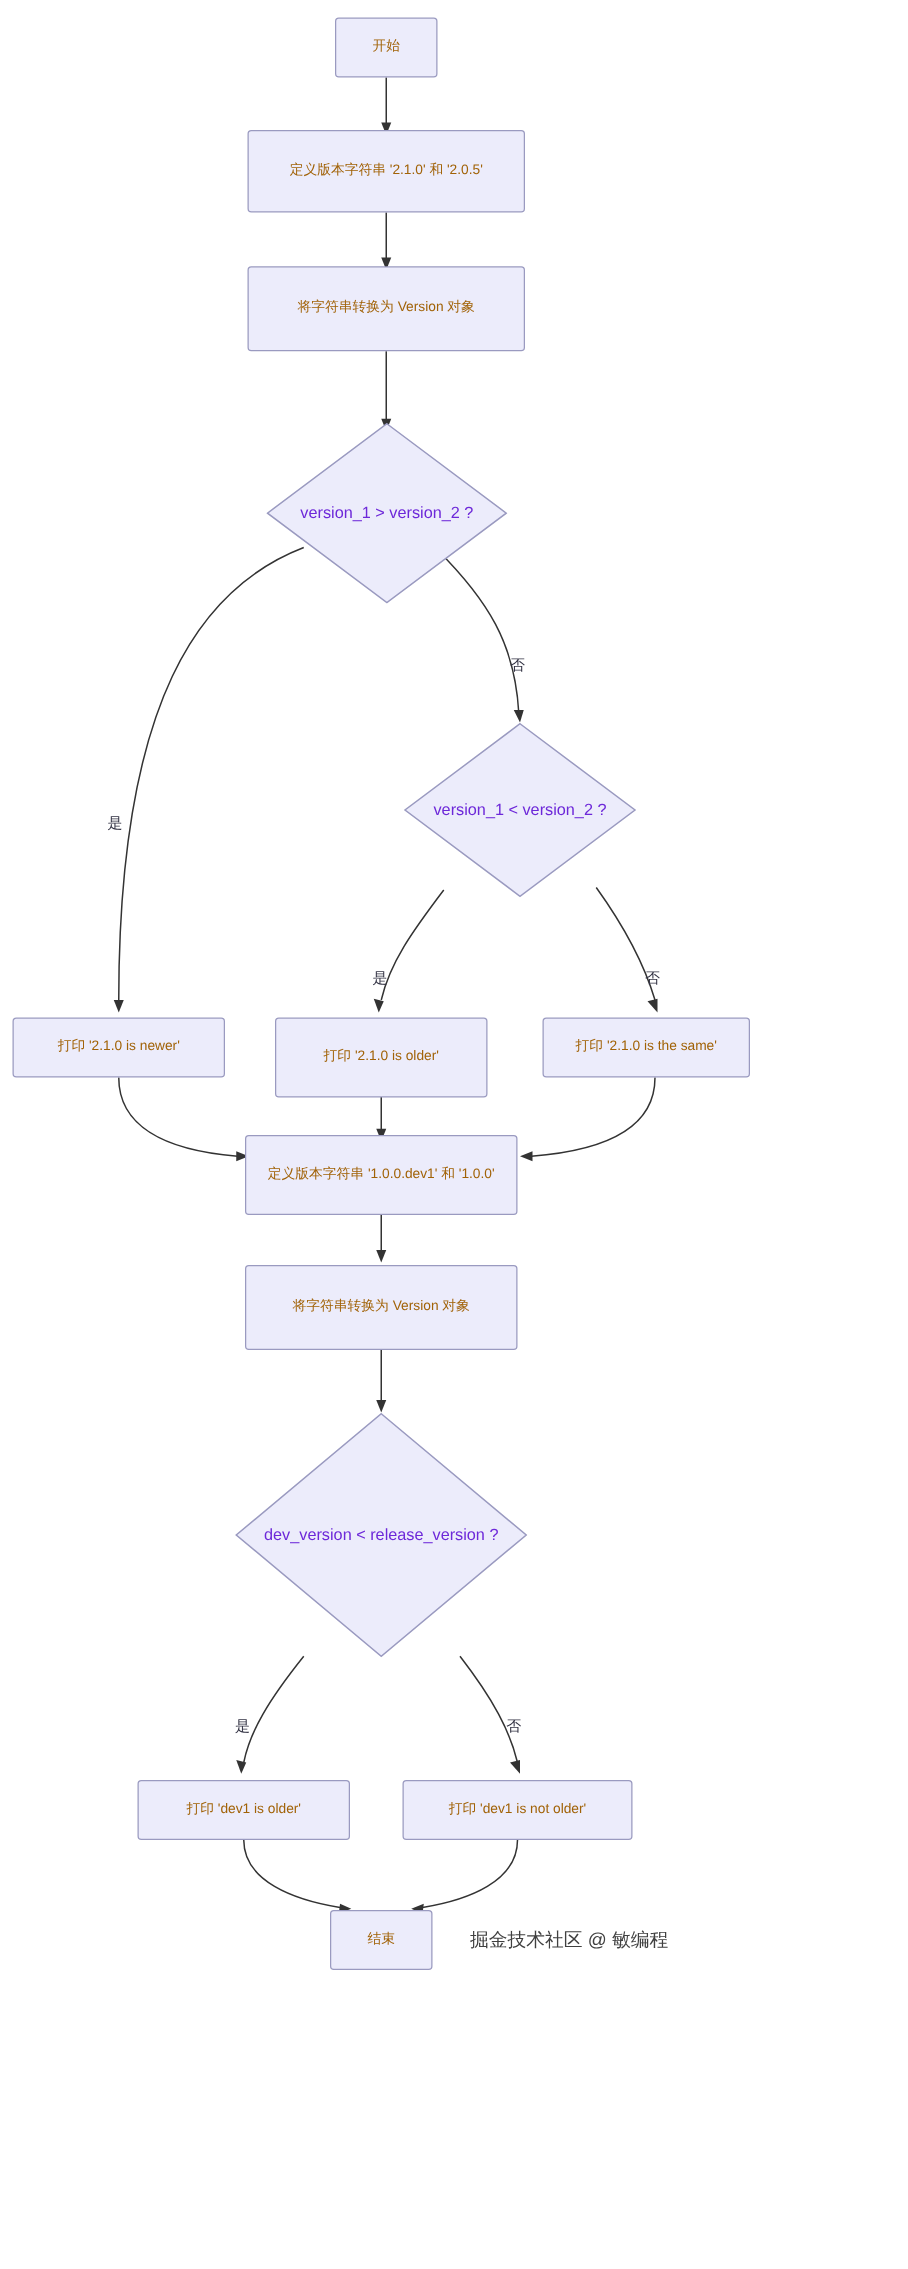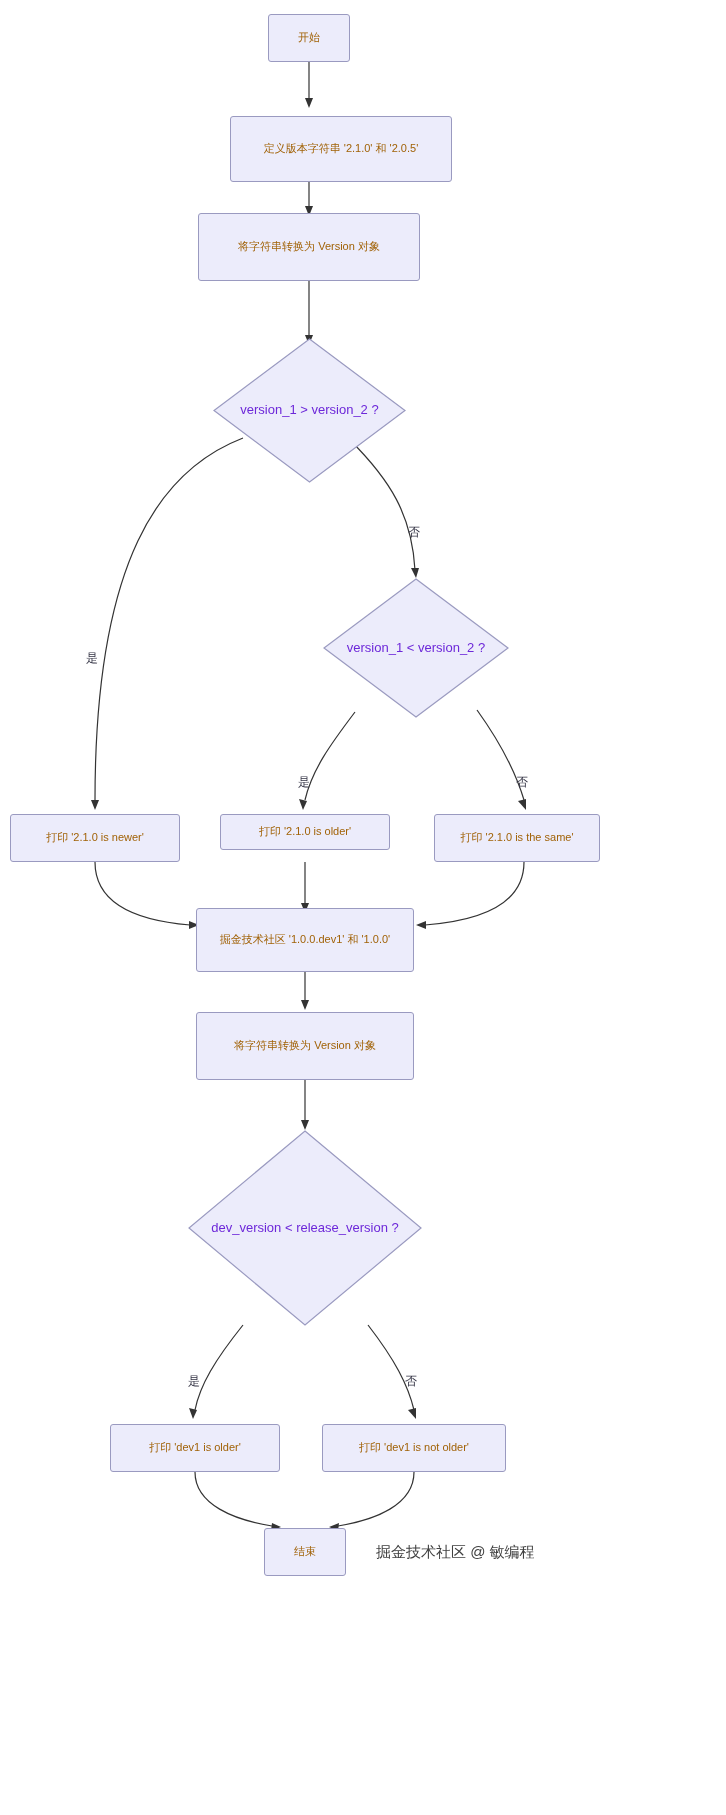--- a/index.html
+++ b/index.html
@@ -110,21 +110,21 @@
     <polygon points="281,1527 271,1531 272,1523"></polygon>
 
     <path d="M414,1472 C414,1505 375,1520 338,1526"></path>
     <polygon points="329,1527 339,1523 338,1531"></polygon>
   </svg>
 
   <div class="node" style="left:268px;top:14px;width:82px;height:48px;">
     <span>开始</span>
   </div>
 
-  <div class="node" style="left:198px;top:116px;width:222px;height:66px;margin-left:32px;">
+  <div class="node" style="left:198px;top:104px;width:222px;height:66px;">
     <span>定义版本字符串 '2.1.0' 和 '2.0.5'</span>
   </div>
 
   <div class="node" style="left:198px;top:213px;width:222px;height:68px;">
     <span>将字符串转换为 Version 对象</span>
   </div>
 
   <div class="diamond-wrap" style="left:213px;top:338px;width:193px;height:145px;">
     <svg class="diamond-shape" viewBox="0 0 193 145" preserveAspectRatio="none">
       <polygon points="96.5,1 192,72.5 96.5,144 1,72.5" fill="#ECECFB" stroke="#9a9ac0" stroke-width="1.2"></polygon>
@@ -136,30 +136,30 @@
     <svg class="diamond-shape" viewBox="0 0 186 140" preserveAspectRatio="none">
       <polygon points="93,1 185,70 93,139 1,70" fill="#ECECFB" stroke="#9a9ac0" stroke-width="1.2"></polygon>
     </svg>
     <div class="diamond-label">version_1 &lt; version_2 ?</div>
   </div>
 
   <div class="node" style="left:10px;top:814px;width:170px;height:48px;justify-content:center;">
     <span>打印 '2.1.0 is newer'</span>
   </div>
 
-  <div class="node" style="left:220px;top:814px;width:170px;height:36px;justify-content:center;">
+  <div class="node" style="left:220px;top:814px;width:170px;height:64px;justify-content:center;">
     <span>打印 '2.1.0 is older'</span>
   </div>
 
   <div class="node" style="left:434px;top:814px;width:166px;height:48px;">
     <span>打印 '2.1.0 is the same'</span>
   </div>
 
   <div class="node" style="left:196px;top:908px;width:218px;height:64px;">
-    <span>掘金技术社区 '1.0.0.dev1' 和 '1.0.0'</span>
+    <span>定义版本字符串 '1.0.0.dev1' 和 '1.0.0'</span>
   </div>
 
   <div class="node" style="left:196px;top:1012px;width:218px;height:68px;">
     <span>将字符串转换为 Version 对象</span>
   </div>
 
   <div class="diamond-wrap" style="left:188px;top:1130px;width:234px;height:196px;">
     <svg class="diamond-shape" viewBox="0 0 234 196" preserveAspectRatio="none">
       <polygon points="117,1 233,98 117,195 1,98" fill="#ECECFB" stroke="#9a9ac0" stroke-width="1.2"></polygon>
     </svg>

